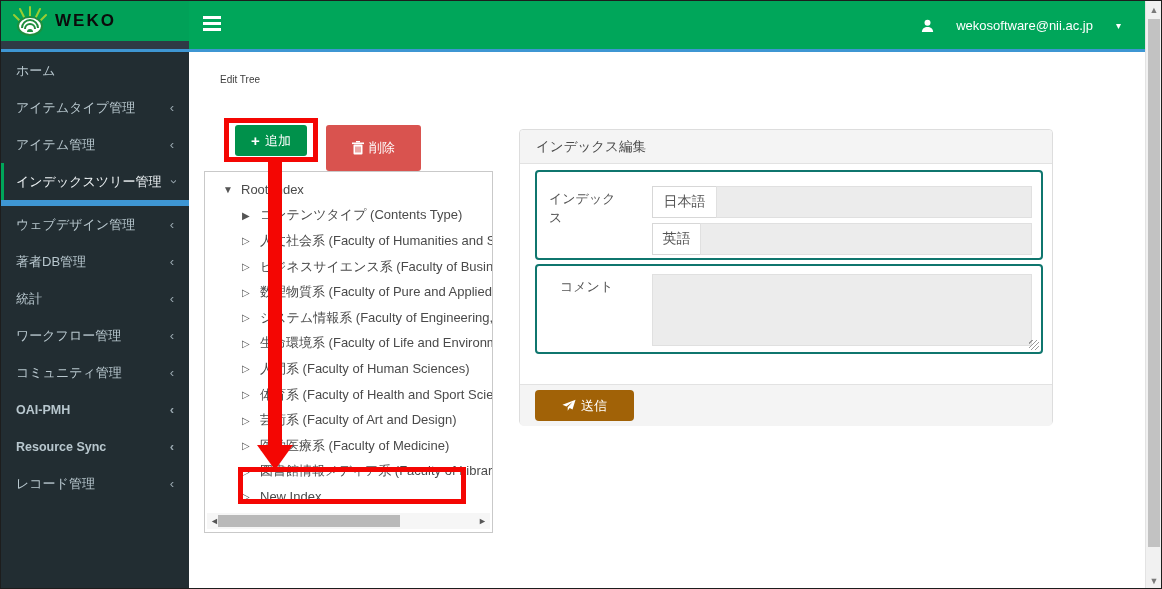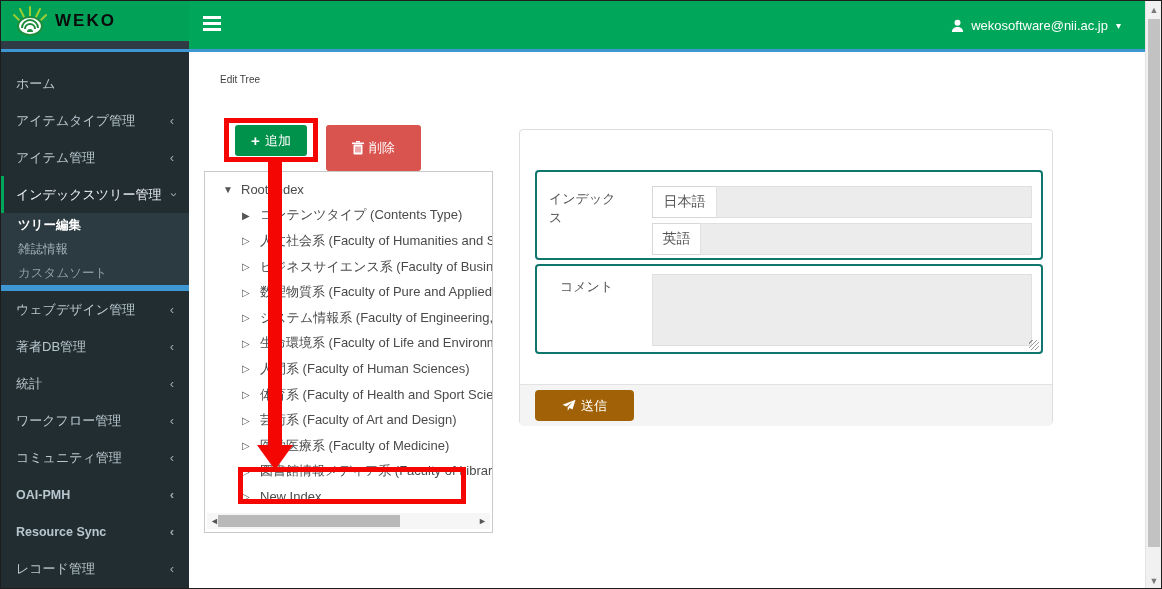--- a/index.html
+++ b/index.html
@@ -7,25 +7,25 @@
   #screen { position:relative; width:1162px; height:589px; background:#fff; overflow:hidden; border:1px solid #1d1d1d; }
 
   
   .topbar { position:absolute; left:0; top:0; width:1146px; height:48px; background:#00a65a; }
   .logo-block { position:absolute; left:0; top:0; width:188px; height:40px; background:#01a158; display:flex; align-items:center; padding-left:12px; }
   .logo-text { font-size:17px; font-weight:bold; color:#0b0b0b; letter-spacing:2px; margin-left:8px; }
   .logo-under { position:absolute; left:0; top:40px; width:188px; height:8px; background:#2f3a45; }
   .blue-line { position:absolute; left:0; top:48px; width:1146px; height:3px; background:#3e96d3; }
   .hamburger { position:absolute; left:202px; top:15px; width:20px; height:17px; cursor:pointer; }
   .hamburger i { display:block; width:18px; height:3px; background:#fff; margin-bottom:3px; }
-  .user-menu { position:absolute; right:26px; top:0; height:48px; display:flex; align-items:center; gap:6px; color:#fff; font-size:13px; }
+  .user-menu { position:absolute; right:26px; top:0; height:48px; display:flex; align-items:center; gap:21px; color:#fff; font-size:13px; }
   .user-caret { font-size:10px; margin-left:2px; }
 
   
-  .sidebar { position:absolute; left:0; top:51px; width:188px; height:538px; background:#222d32; padding-top:13px; }
+  .sidebar { position:absolute; left:0; top:51px; width:188px; height:538px; background:#222d32; padding-top:0; }
   .side-item { position:relative; height:37px; display:flex; align-items:center; padding:0 15px; font-size:13px; color:#b8c7ce; cursor:pointer; }
   .side-item .chev { position:absolute; right:15px; font-size:13px; color:#9aa8b0; }
   .side-item.active { border-left:3px solid #00a65a; padding-left:12px; color:#eef3f5; }
   .side-item.active .chev { display:inline-block; transform:rotate(-90deg); }
   .side-item.latin { font-weight:bold; font-size:12.5px; }
   .submenu { background:#2c3b41; }
   .sub-item { height:24px; display:flex; align-items:center; padding:0 15px 0 17px; font-size:12.5px; color:#8f9ea6; cursor:pointer; }
   .sub-item.active { color:#fff; font-weight:bold; }
   .sub-item.mid { color:#a4b1b8; }
   .side-divider { height:6px; background:#3e96d3; }
@@ -136,31 +136,20 @@
       <span class="chev">‹</span>
     </div>
     <div class="side-item">
       <span>アイテム管理</span>
       <span class="chev">‹</span>
     </div>
     <div class="side-item active">
       <span>インデックスツリー管理</span>
       <span class="chev">‹</span>
     </div>
-    <div class="submenu">
-      <div class="sub-item active">
-          <span>ツリー編集</span>
-        </div>
-      <div class="sub-item mid">
-          <span>雑誌情報</span>
-        </div>
-      <div class="sub-item">
-          <span>カスタムソート</span>
-        </div>
-    </div>
     <div class="side-divider"></div>
     <div class="side-item">
       <span>ウェブデザイン管理</span>
       <span class="chev">‹</span>
     </div>
     <div class="side-item">
       <span>著者DB管理</span>
       <span class="chev">‹</span>
     </div>
     <div class="side-item">
@@ -266,20 +255,21 @@
           </div>
       </div>
       <div class="tree-hscroll">
         <span class="arr left">◄</span>
         <span class="arr right">►</span>
         <div class="thumb"></div>
       </div>
     </div>
 
     <div class="edit-panel">
+      <div class="panel-head">インデックス編集</div>
 
       <div class="fieldbox a">
         <div class="flabel">インデックス</div>
         <div class="igroup row1">
           <div class="addon ja">日本語</div>
           <input class="ig-input" type="text" value="" style="">
         </div>
         <div class="igroup row2">
           <div class="addon en">英語</div>
           <input class="ig-input" type="text" value="" style="">

